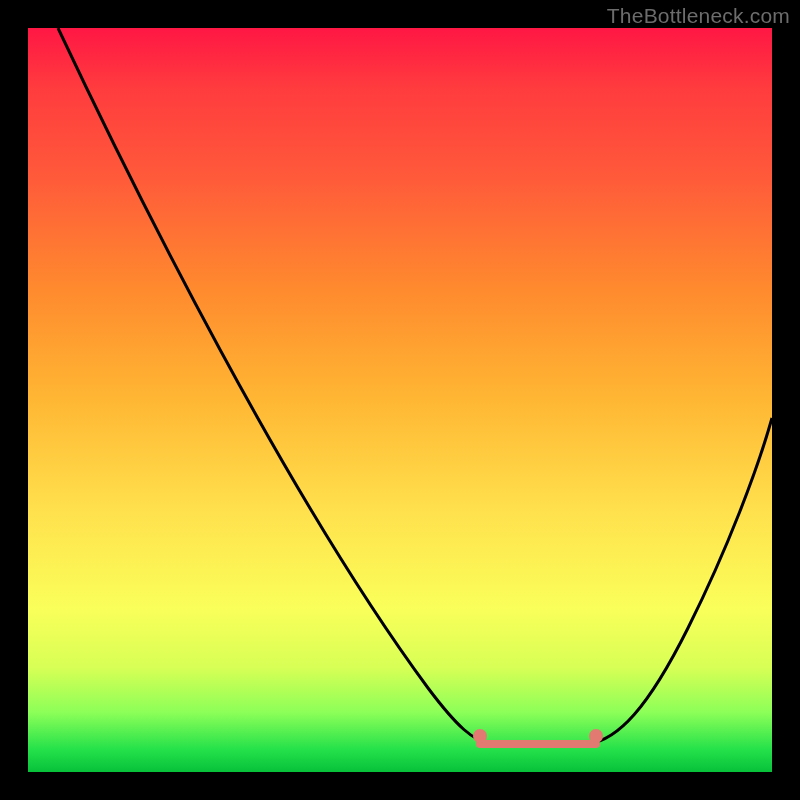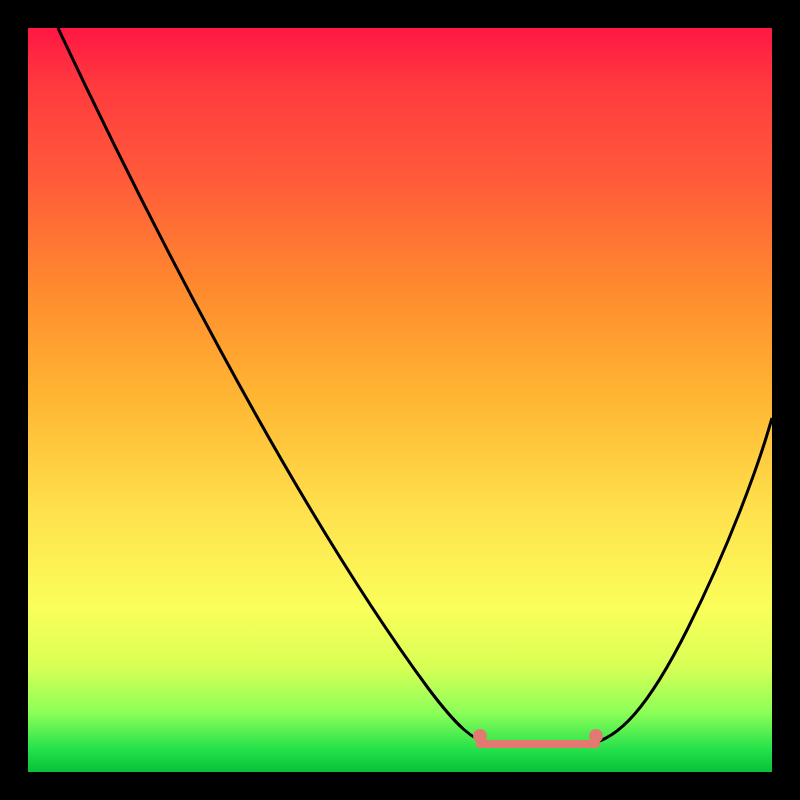--- a/index.html
+++ b/index.html
@@ -69,13 +69,14 @@
                L 560 716
                C 590 712, 620 680, 660 600
                C 700 520, 730 440, 744 390" fill="none" stroke="#000" stroke-width="3"></path>
 
       <path d="M 452 716 L 568 716" fill="none" stroke="#e27a72" stroke-width="8" stroke-linecap="round"></path>
 
       <circle cx="452" cy="708" r="7" fill="#e27a72"></circle>
       <circle cx="568" cy="708" r="7" fill="#e27a72"></circle>
     </svg>
   </div>
+  <div class="watermark">TheBottleneck.com</div>
 </div>
 
 </body></html>

